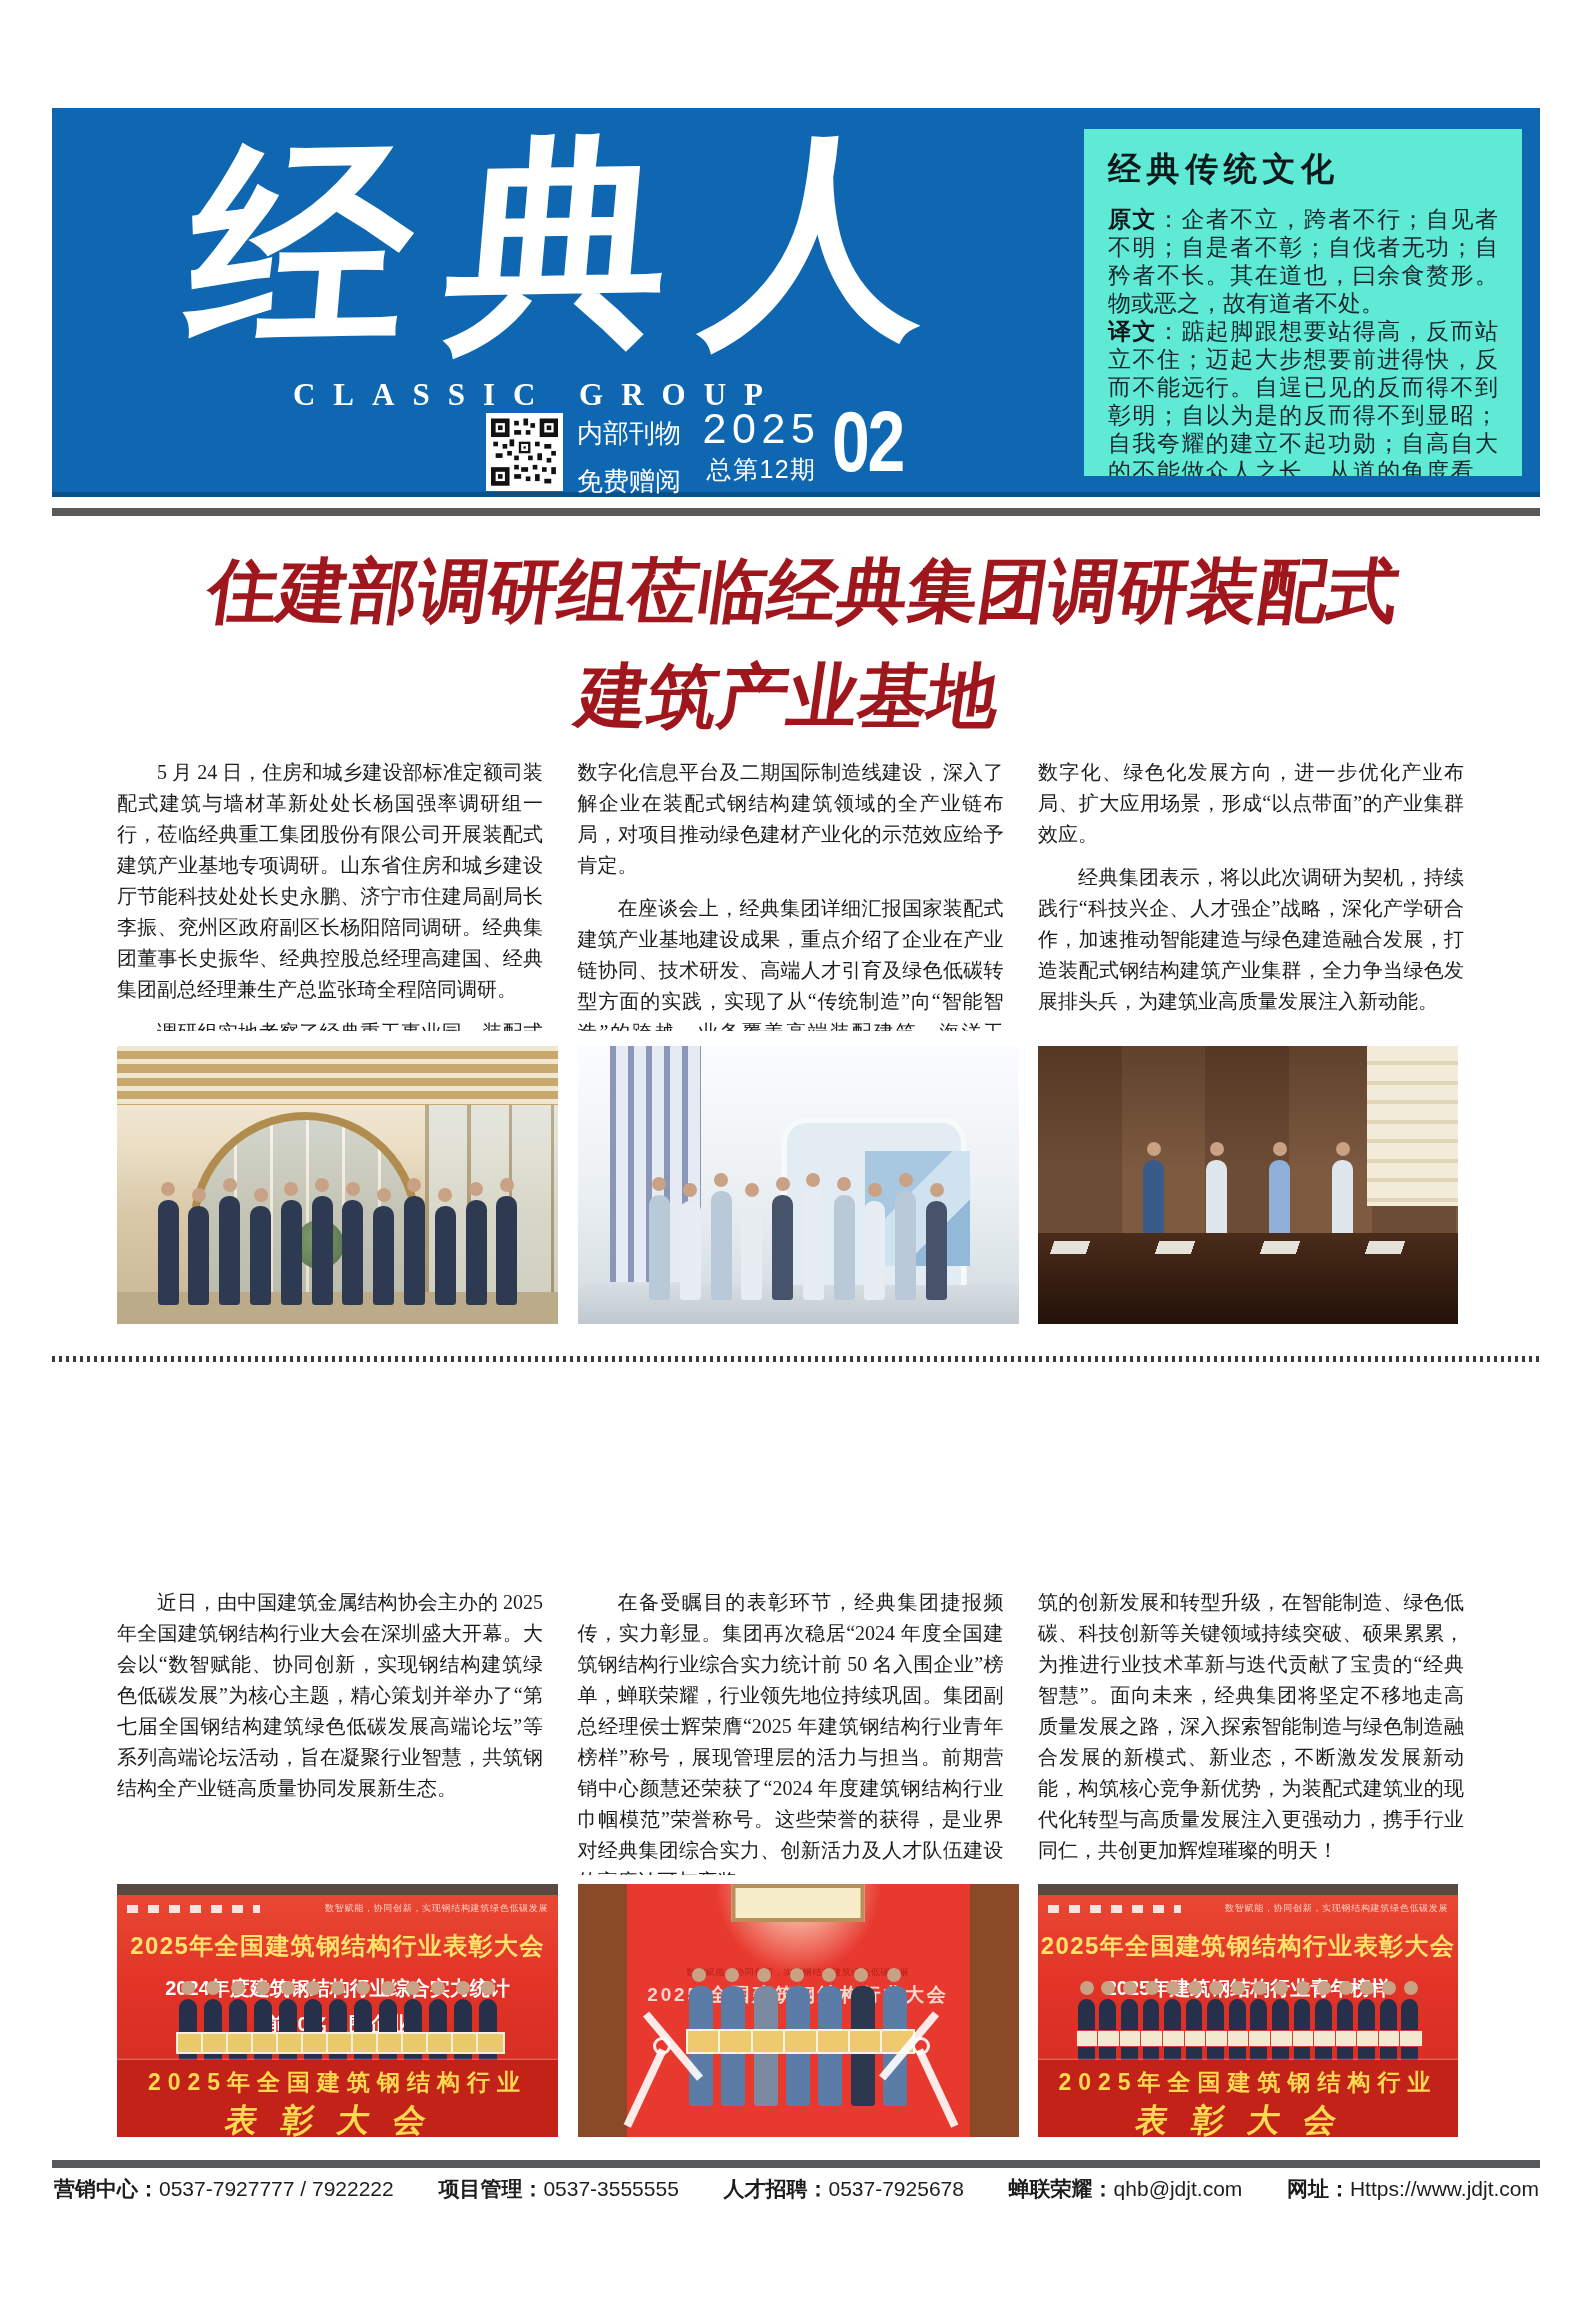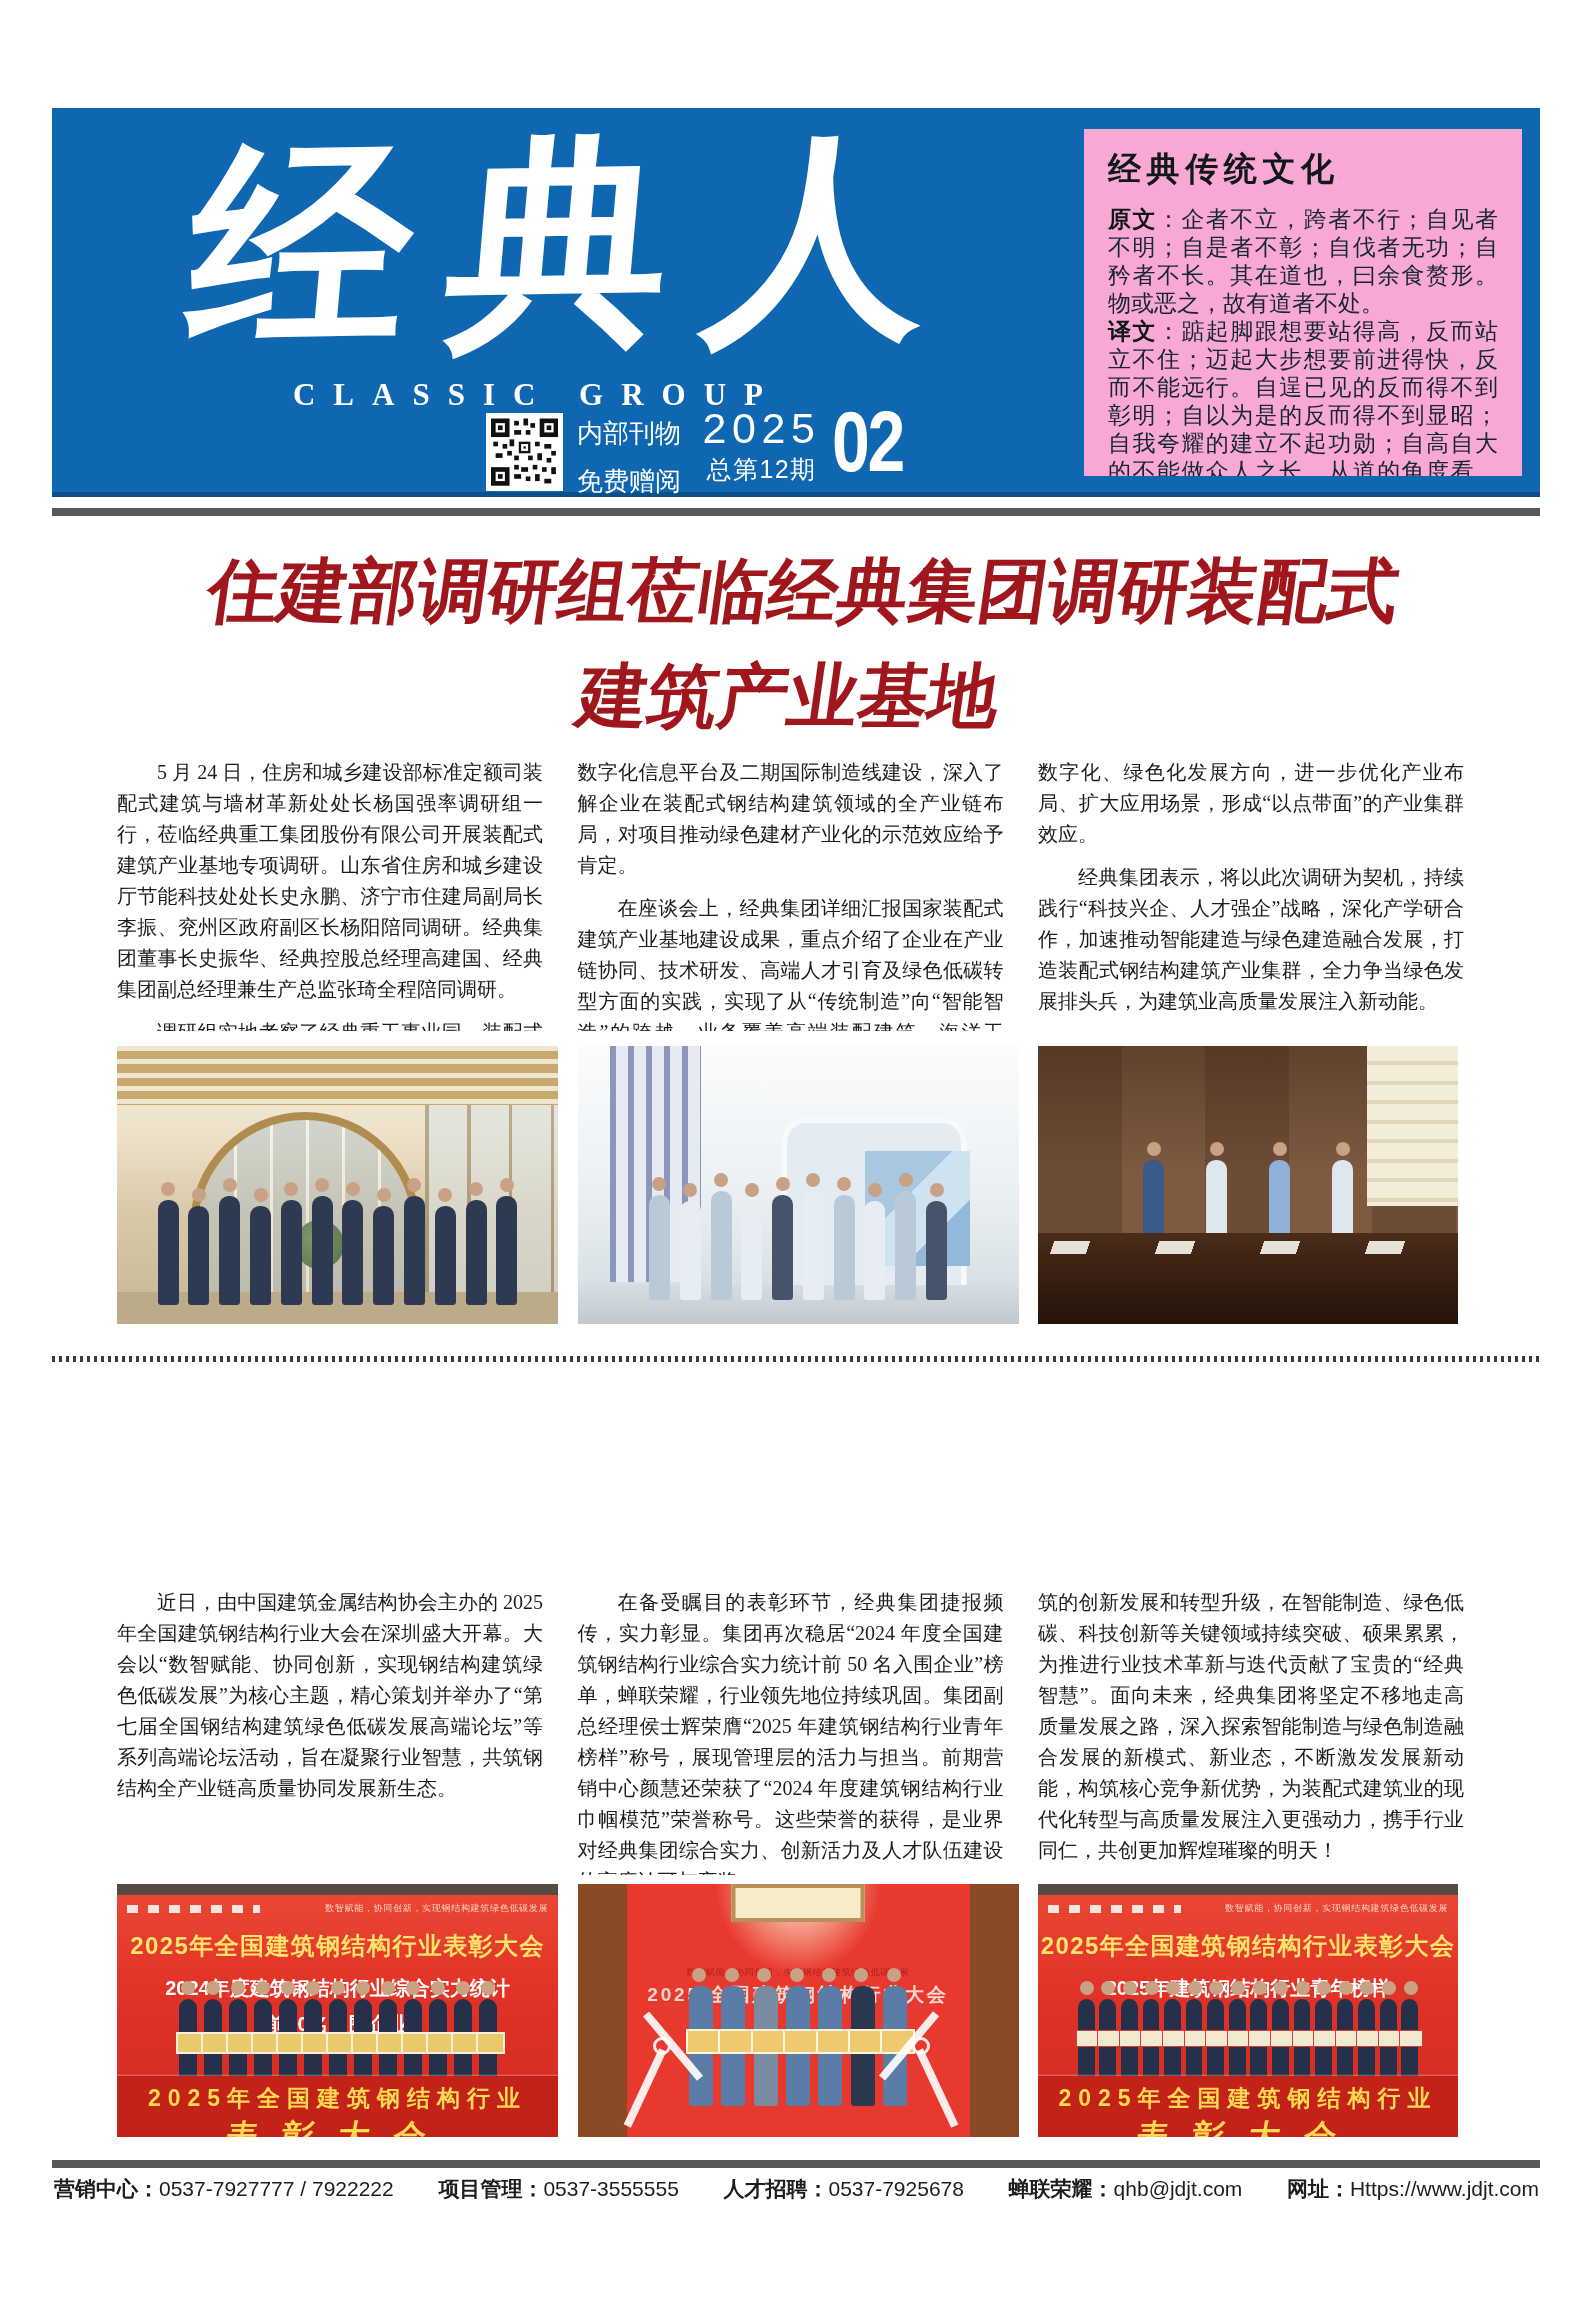--- a/index.html
+++ b/index.html
@@ -27,21 +27,21 @@
   .qr-labels div + div { margin-top:13.3px; }
   .issue-block { position:absolute; left:645px; top:299px; width:129px; text-align:center; color:#fff;
                  font-family:"Liberation Sans", sans-serif; }
   .issue-year { font-size:43px; letter-spacing:5.6px; line-height:42px; }
   .issue-name { font-size:25px; margin-top:4.2px; letter-spacing:1.4px; }
   .issue-no { position:absolute; left:780px; top:285px; color:#fff; font-size:85px; font-weight:900;
               transform:scaleX(0.8); transform-origin:left top; letter-spacing:-2.8px;
               font-family:"Liberation Sans", sans-serif; }
 
   .culture-box { position:absolute; left:1032px; top:21px; width:438px; height:347px;
-                 background:#f9a8d4; padding:18px 24px 14px 24px; overflow:hidden; }
+                 background:#5eead4; padding:18px 24px 14px 24px; overflow:hidden; }
   .culture-title { font-size:33px; font-weight:bold; color:#10181c; letter-spacing:5.6px;
                    margin-bottom:14px; font-family:"Liberation Sans", sans-serif; }
   .culture-p { font-size:23px; line-height:28px; color:#15262e; text-align:justify;
                font-family:Liberation Serif, serif; }
   .culture-p b { font-weight:bold; color:#0c161b; }
 
   
   .gray-bar { position:absolute; left:52px; width:1488px; height:8.4px; background:#58595b; }
   .bar-top { top:508px; }
   .bar-bottom { top:2160px; }
@@ -134,21 +134,21 @@
       background:repeating-linear-gradient(90deg,rgba(255,255,255,.85) 0 11px,rgba(0,0,0,0) 11px 21px); }
   .ph-award .slogan { position:absolute; right:9.8px; top:18px; font-size:9px; color:#ffd9c9;
       letter-spacing:0.7px; opacity:.95; }
   .ph-award .hl { position:absolute; left:0; right:0; text-align:center; font-weight:bold; }
   .hl-y { color:#ffe36a; font-size:24px; top:46px; letter-spacing:1.4px; }
   .hl-w2 { color:#ffffff; font-size:20px; top:91px; font-weight:bold; }
   .hl-w3 { color:#ffffff; font-size:20px; top:127px; font-weight:bold; }
   .ph-award .people { bottom:53px; gap:7px; color:#26304a; }
   .ph-award .people i { width:18px; height:85px; }
   .ph-award .people i::before { left:2.1px; }
-  .ph-award .banner { position:absolute; left:0; right:0; bottom:0; height:61px; background:#c32218;
+  .ph-award .banner { position:absolute; left:0; right:0; bottom:0; height:77px; background:#c32218;
       text-align:center; overflow:hidden; box-shadow:0 -1.4px 0 rgba(255,255,255,.25); }
   .ph-award .banner .b1 { color:#ffd94f; font-size:23px; font-weight:bold; letter-spacing:7px; margin-top:7px; }
   .ph-award .banner .b2 { color:#ffd94f; font-size:32px; font-weight:bold; letter-spacing:24px;
       transform:skewX(-10deg); margin-top:1.4px; }
 
   
   .ph-stage { background:linear-gradient(90deg,#8a4a28 0 49px,#e8392f 49px calc(100% - 49px),#8a4a28 calc(100% - 49px));
       font-family:"Liberation Sans", sans-serif; }
   .ph-stage .light { position:absolute; left:50%; top:0; width:167px; height:91px; transform:translateX(-50%);
       background:radial-gradient(ellipse at 50% 0%, #fff7dc 0%, rgba(255,247,220,0) 70%); }

